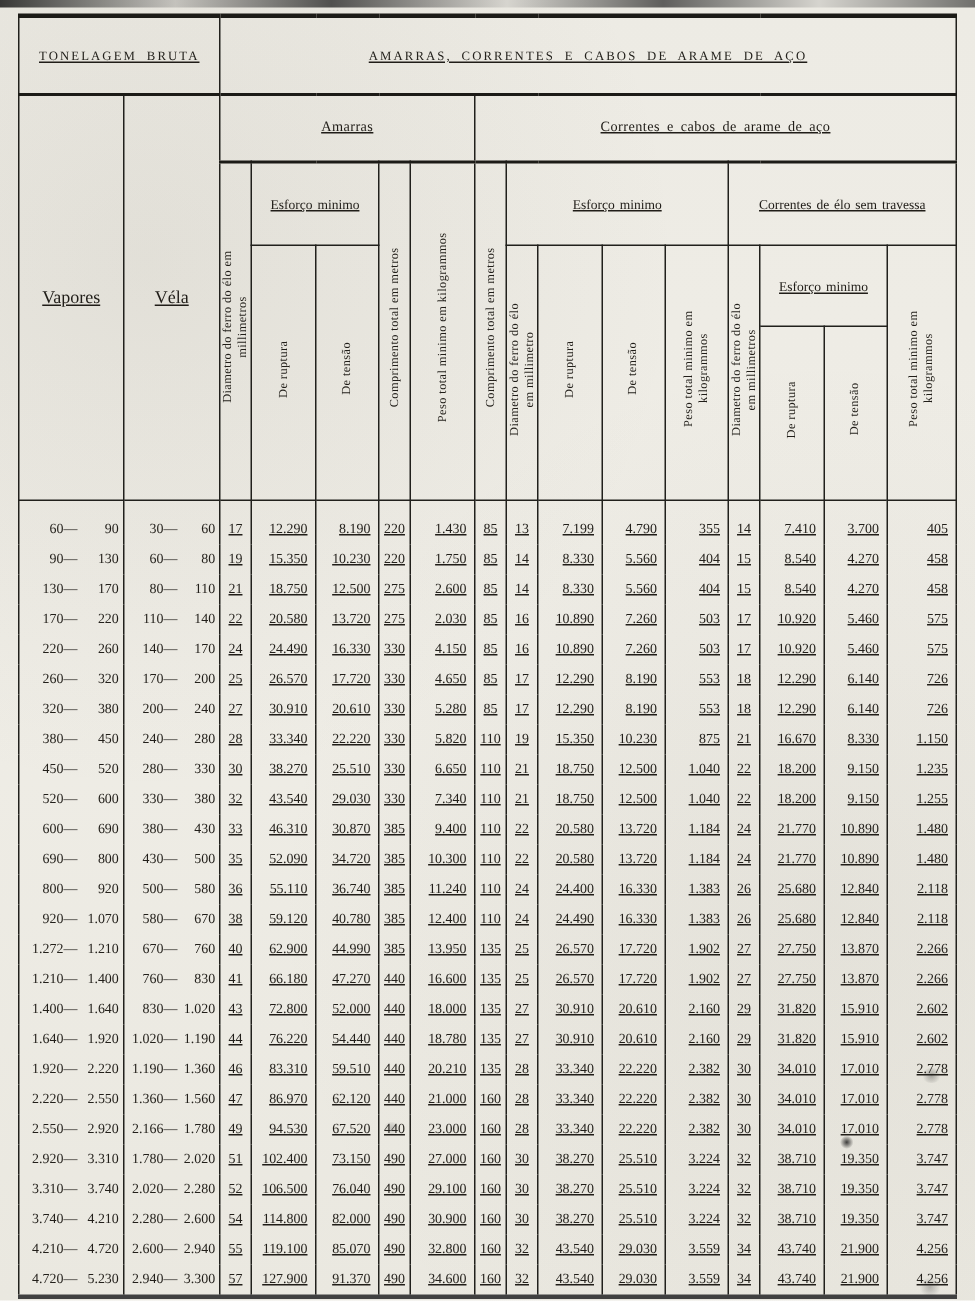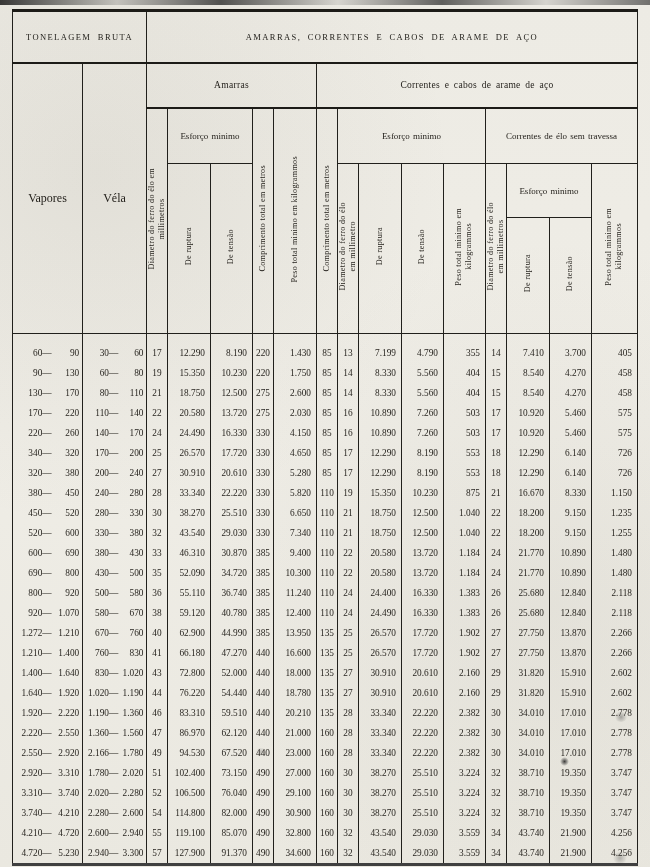--- a/index.html
+++ b/index.html
@@ -14,21 +14,21 @@
   }
   .scan-edge{
     position:absolute;top:0;left:0;right:0;height:5px;
     background:linear-gradient(90deg,
       rgba(25,25,25,.85) 0%, rgba(90,90,90,.25) 18%,
       rgba(30,30,30,.75) 34%, rgba(120,120,120,.18) 52%,
       rgba(35,35,35,.7) 68%, rgba(120,120,120,.2) 84%, rgba(30,30,30,.6) 100%);
   }
   table{
     border-collapse:collapse;table-layout:fixed;
-    margin:9px auto 0 auto;width:544px;
+    margin:9px auto 0 auto;width:544px;text-decoration:underline;
   }
   th,td{
     border:1.5px solid #21201c;
     padding:0;margin:0;
     font-weight:normal;
     overflow:hidden;
   }
   thead th{vertical-align:middle;text-align:center;}
   .hr1{height:52px;}
   .hr2{height:45px;}
@@ -223,21 +223,21 @@
         <td class="c-int">16</td>
         <td class="c-num">10.890</td>
         <td class="c-num">7.260</td>
         <td class="c-num">503</td>
         <td class="c-int">17</td>
         <td class="c-num">10.920</td>
         <td class="c-num">5.460</td>
         <td class="c-num">575</td>
       </tr>
       <tr>
-        <td class="c-range"><span class="ra">340—</span><span class="rb">320</span></td>
+        <td class="c-range"><span class="ra">260—</span><span class="rb">320</span></td>
         <td class="c-range"><span class="ra">170—</span><span class="rb">200</span></td>
         <td class="c-int">25</td>
         <td class="c-num">26.570</td>
         <td class="c-num">17.720</td>
         <td class="c-int">330</td>
         <td class="c-num">4.650</td>
         <td class="c-int">85</td>
         <td class="c-int">17</td>
         <td class="c-num">12.290</td>
         <td class="c-num">8.190</td>

